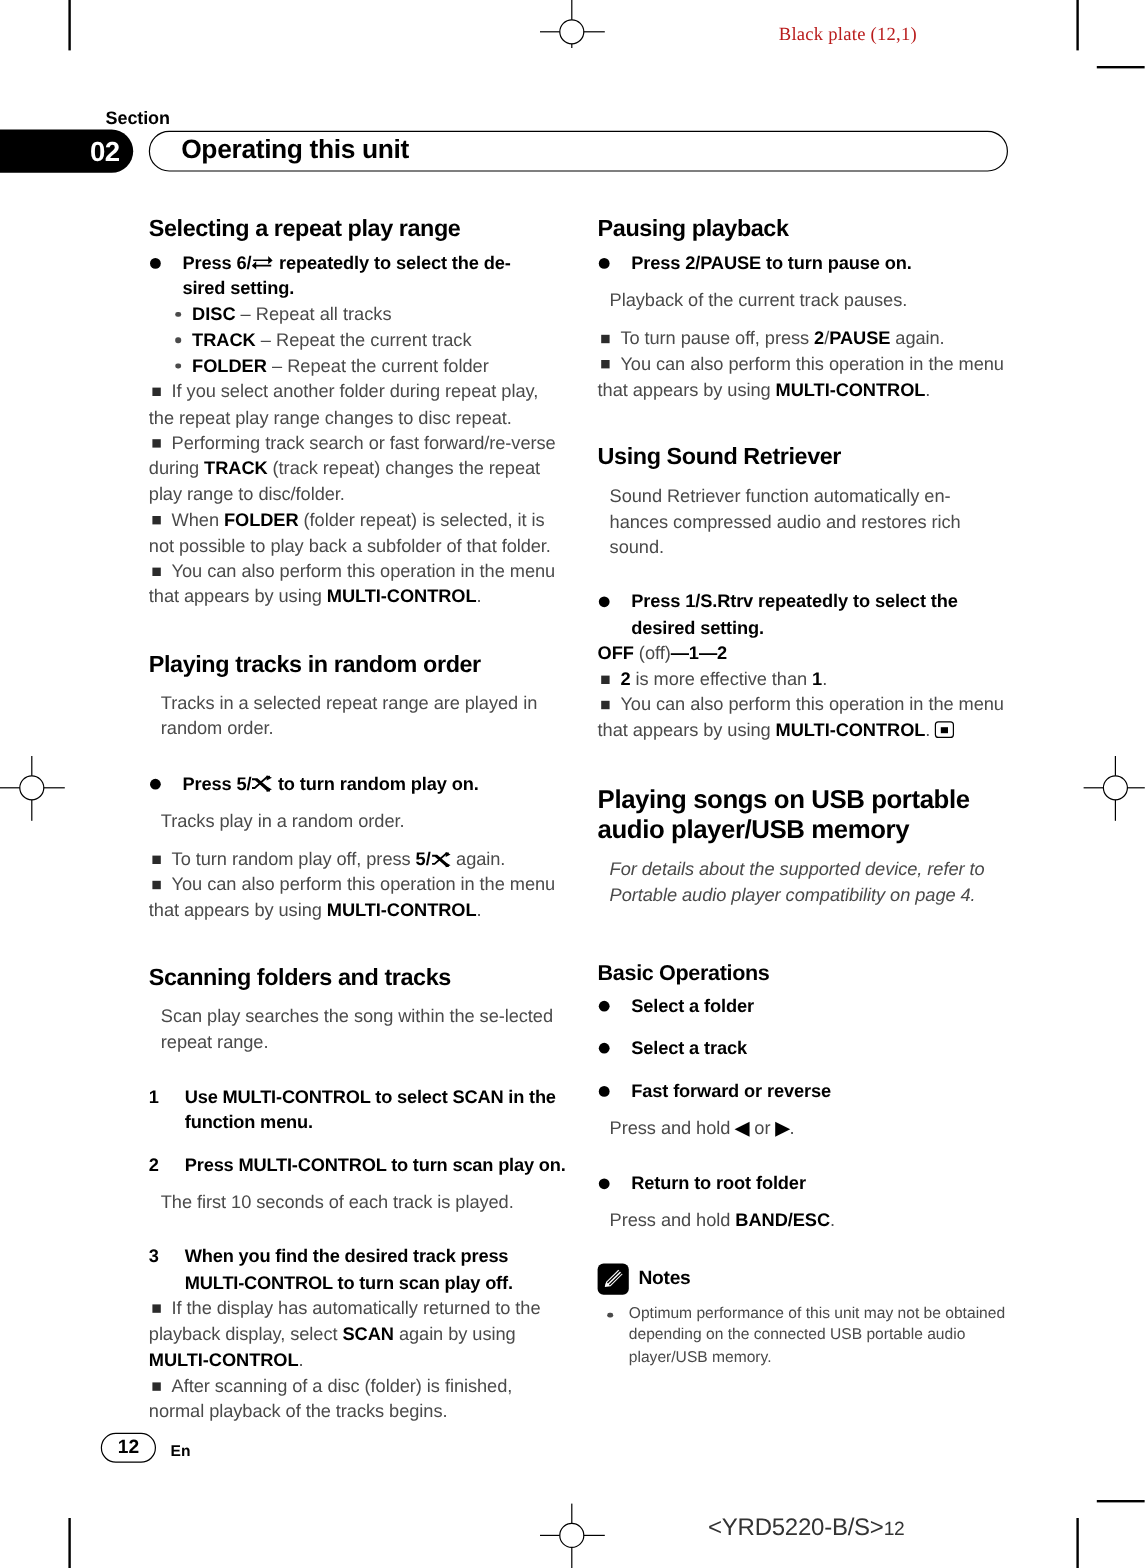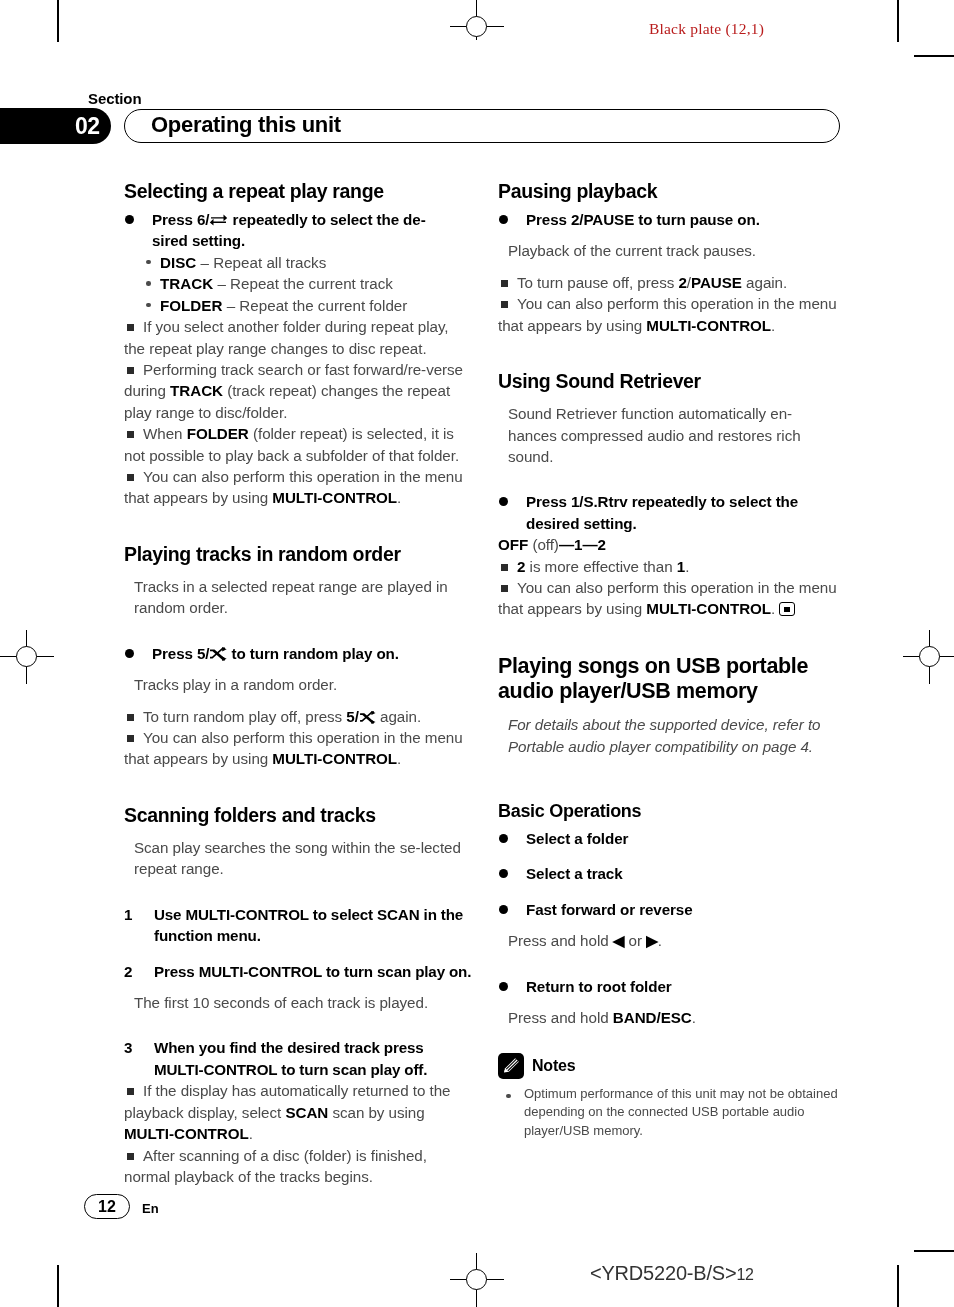--- a/index.html
+++ b/index.html
@@ -430,21 +430,21 @@
   <p class="body">The first 10 seconds of each track is played.</p>
 
   <div class="gap-m"></div>
 
   <div class="num-step">
     <span class="n">3</span>
     <span>When you find the desired track press MULTI-CONTROL to turn scan play off.</span>
   </div>
 
   <div class="sq-item">
-    <span class="sq"></span><span>If the display has automatically returned to the playback display, select </span><b>SCAN</b><span> scan by using </span><b>MULTI-CONTROL</b><span>.</span>
+    <span class="sq"></span><span>If the display has automatically returned to the playback display, select </span><b>SCAN</b><span> again by using </span><b>MULTI-CONTROL</b><span>.</span>
   </div>
   <div class="sq-item">
     <span class="sq"></span><span>After scanning of a disc (folder) is finished, normal playback of the tracks begins.</span>
   </div>
 
 </div>
 
 <div class="col col-right">
 
   <h2 class="sec">Pausing playback</h2>

